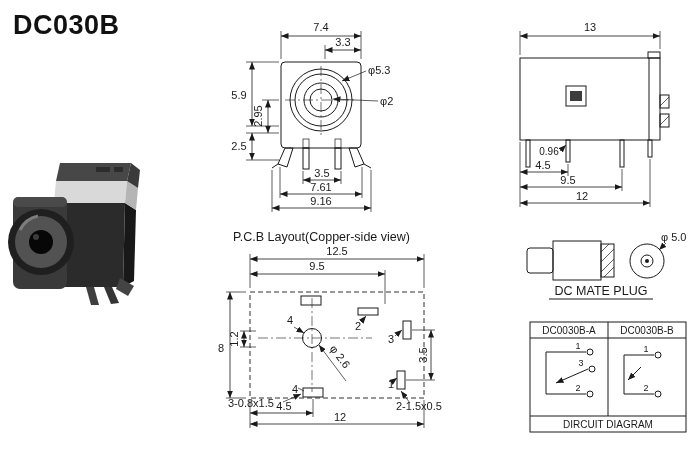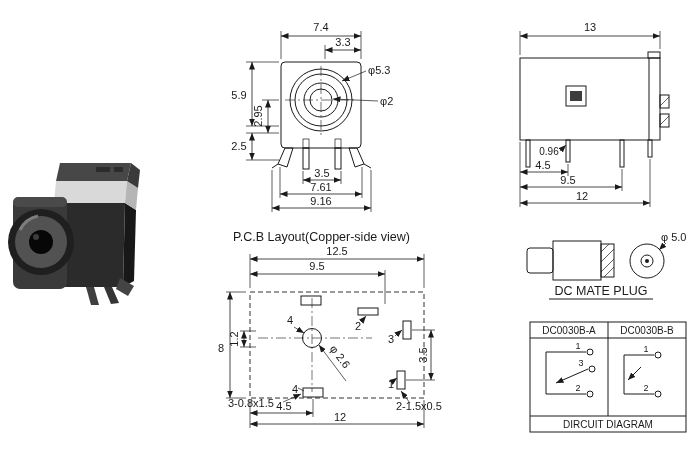--- a/index.html
+++ b/index.html
@@ -15,20 +15,21 @@
   .ln{stroke:#1a1a1a;stroke-width:1;fill:none;}
   .thin{stroke:#1a1a1a;stroke-width:.7;fill:none;}
   .dim{stroke:#1a1a1a;stroke-width:.8;fill:none;}
   .cl{stroke:#1a1a1a;stroke-width:.6;stroke-dasharray:10 3 2 3;fill:none;}
   .dash{stroke:#1a1a1a;stroke-width:.9;stroke-dasharray:5 3;fill:none;}
 </style>
 </head>
 <body>
 
 <div class="page">
+  <div class="title">DC030B</div>
 
   <svg width="700" height="450" viewBox="0 0 700 450">
     <defs>
       <marker id="ae" refX="7.5" refY="3" markerWidth="8" markerHeight="6" orient="auto" markerUnits="userSpaceOnUse">
         <path d="M0,0 L7.5,3 L0,6 Z" fill="#1a1a1a"></path>
       </marker>
       <marker id="as" refX="0.5" refY="3" markerWidth="8" markerHeight="6" orient="auto" markerUnits="userSpaceOnUse">
         <path d="M8,0 L0.5,3 L8,6 Z" fill="#1a1a1a"></path>
       </marker>
     </defs>

